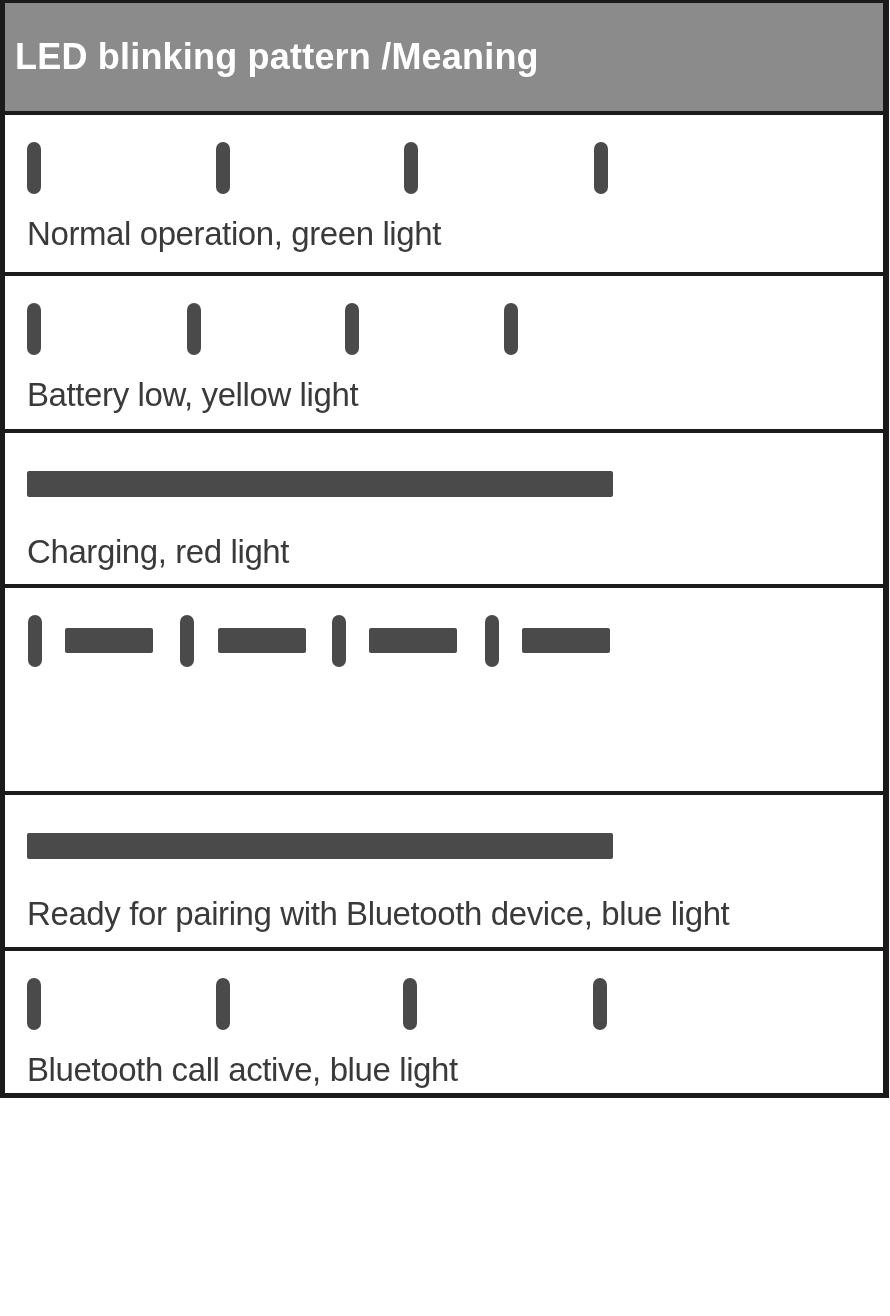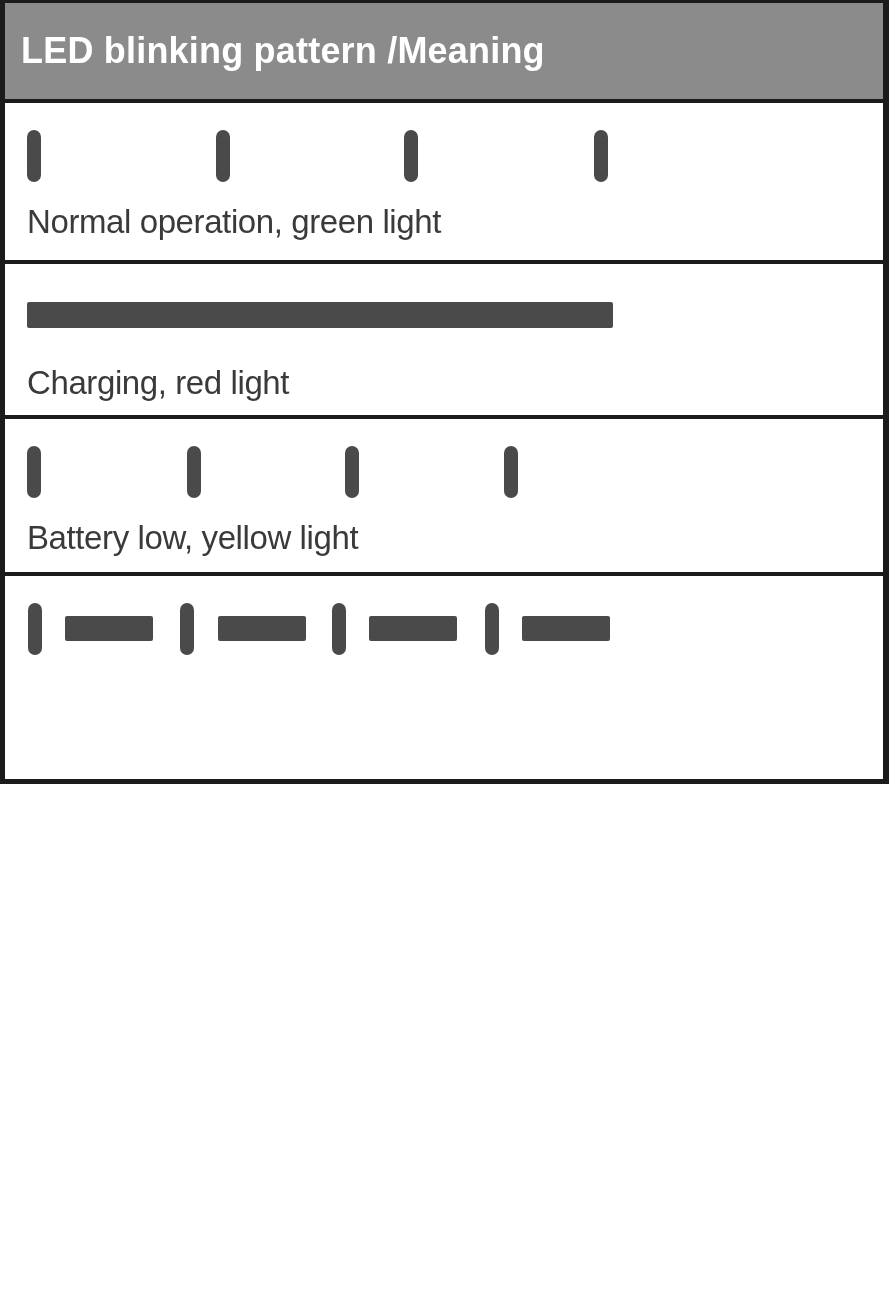--- a/index.html
+++ b/index.html
@@ -21,27 +21,27 @@
   .table{
     width:889px;
     border:4px solid var(--border);
     border-top-width:3px;
     border-left-width:5px;
     border-right-width:6px;
     border-bottom-width:5px;
     background:#ffffff;
   }
   .header{
-    height:100px;
+    height:112px;
     background:var(--header-bg);
     color:var(--header-text);
     border-bottom:4px solid var(--border);
     display:flex;
     align-items:center;
-    padding-left:16px;
+    padding-left:10px;
     font-size:36px;
     font-weight:bold;
     letter-spacing:0.2px;
   }
   .row{
     position:relative;
     border-top:4px solid var(--border);
     background:#ffffff;
     overflow:hidden;
   }
@@ -92,41 +92,56 @@
   <div>
       <div class="row" style="height: 157px;">
     <div class="pattern">
           <div class="pill" style="left: 27px;"></div>
           <div class="pill" style="left: 216px;"></div>
           <div class="pill" style="left: 404px;"></div>
           <div class="pill" style="left: 594px;"></div>
         </div>
     <div class="caption">Normal operation, green light</div>
   </div>
-      <div class="row" style="height: 155px;">
-    <div class="pattern">
-          <div class="bar" style="left: 27px; width: 586px;"></div>
-        </div>
-    <div class="caption">Charging, red light</div>
-  </div>
       <div class="row" style="height: 157px;">
     <div class="pattern">
           <div class="pill" style="left: 27px;"></div>
           <div class="pill" style="left: 187px;"></div>
           <div class="pill" style="left: 345px;"></div>
           <div class="pill" style="left: 504px;"></div>
         </div>
     <div class="caption">Battery low, yellow light</div>
+  </div>
+      <div class="row" style="height: 155px;">
+    <div class="pattern">
+          <div class="bar" style="left: 27px; width: 586px;"></div>
+        </div>
+    <div class="caption">Charging, red light</div>
   </div>
       <div class="row" style="height: 207px;">
     <div class="pattern">
           <div class="pill" style="left: 28px;"></div>
           <div class="dash" style="left: 65px;"></div>
           <div class="pill" style="left: 180px;"></div>
           <div class="dash" style="left: 218px;"></div>
           <div class="pill" style="left: 332px;"></div>
           <div class="dash" style="left: 369px;"></div>
           <div class="pill" style="left: 485px;"></div>
           <div class="dash" style="left: 522px;"></div>
         </div>
   </div>
+      <div class="row" style="height: 156px;">
+    <div class="pattern">
+          <div class="bar" style="left: 27px; width: 586px;"></div>
+        </div>
+    <div class="caption">Ready for pairing with Bluetooth device, blue light</div>
+  </div>
+      <div class="row" style="height: 146px;">
+    <div class="pattern">
+          <div class="pill" style="left: 27px;"></div>
+          <div class="pill" style="left: 216px;"></div>
+          <div class="pill" style="left: 403px;"></div>
+          <div class="pill" style="left: 593px;"></div>
+        </div>
+    <div class="caption">Bluetooth call active, blue light</div>
+  </div>
     </div>
 </div>
 
 </body></html>

